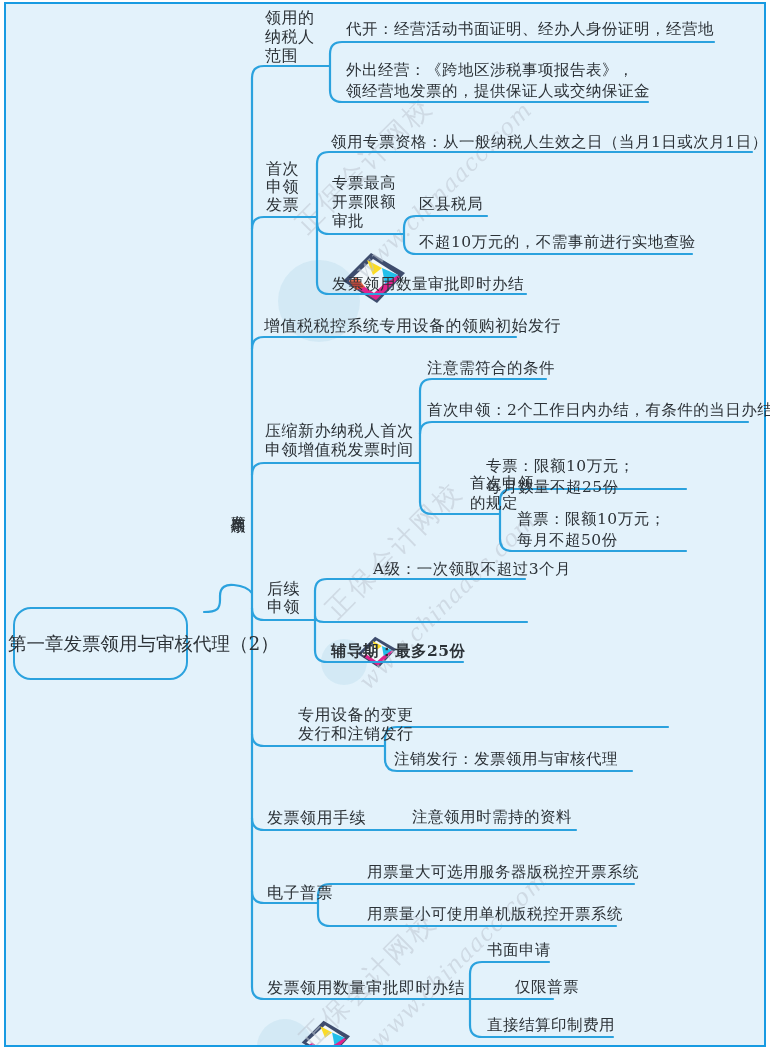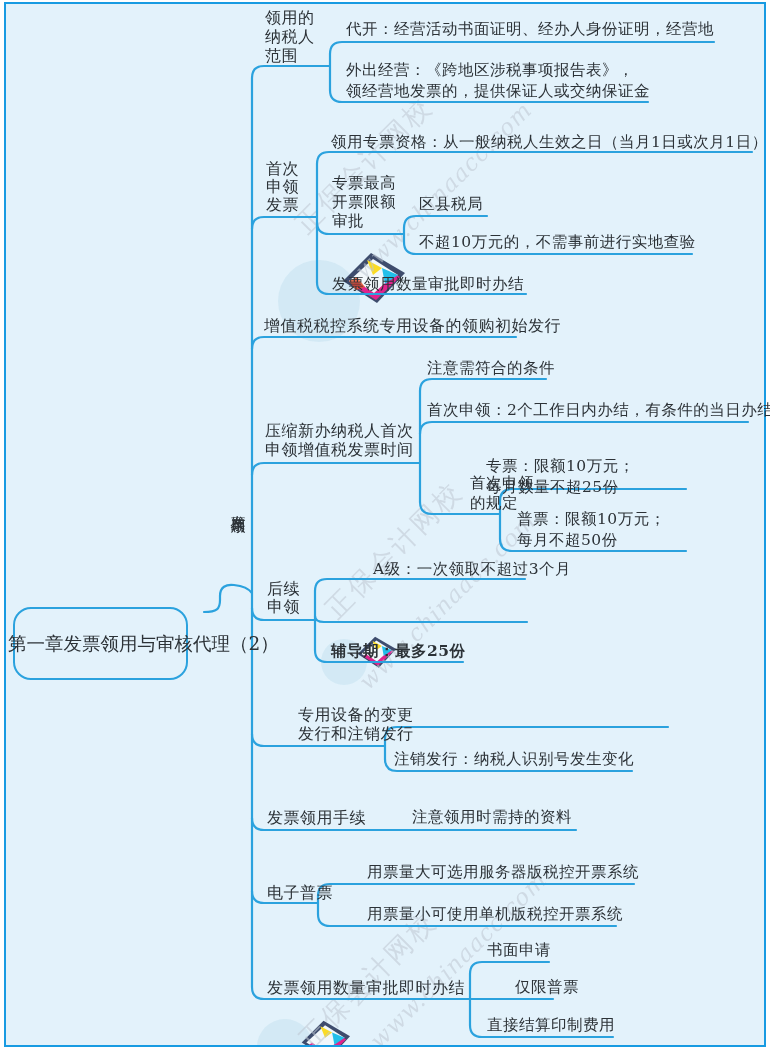--- a/index.html
+++ b/index.html
@@ -172,21 +172,21 @@
   <div class="node" style="left:470px;top:473px;line-height:20px;">首次申领
 的规定</div>
   <div class="node" style="left:486px;top:445px;margin-top:11px;">专票：限额10万元；
 每月数量不超25份</div>
   <div class="node" style="left:517px;top:509px;">普票：限额10万元；
 每月不超50份</div>
 
   <div class="node" style="left:329px;top:559px;margin-left:44px;">A级：一次领取不超过3个月</div>
   <div class="node" style="left:331px;top:640px;font-weight:bold;">辅导期：最多25份</div>
 
-  <div class="node" style="left:394px;top:749px;">注销发行：纳税人识别号发生变化</div>
+  <div class="node" style="left:394px;top:749px;">注销发行：发票领用与审核代理</div>
 
   <div class="node" style="left:412px;top:808px;font-family:Liberation Mono, monospace;">注意领用时需持的资料</div>
 
   <div class="node" style="left:367px;top:904px;">用票量小可使用单机版税控开票系统</div>
   <div class="node" style="left:367px;top:862px;">用票量大可选用服务器版税控开票系统</div>
 
   <div class="node" style="left:487px;top:940px;">书面申请</div>
   <div class="node" style="left:487px;top:977px;margin-left:28px;">仅限普票</div>
   <div class="node" style="left:487px;top:1015px;">直接结算印制费用</div>
 </div>

